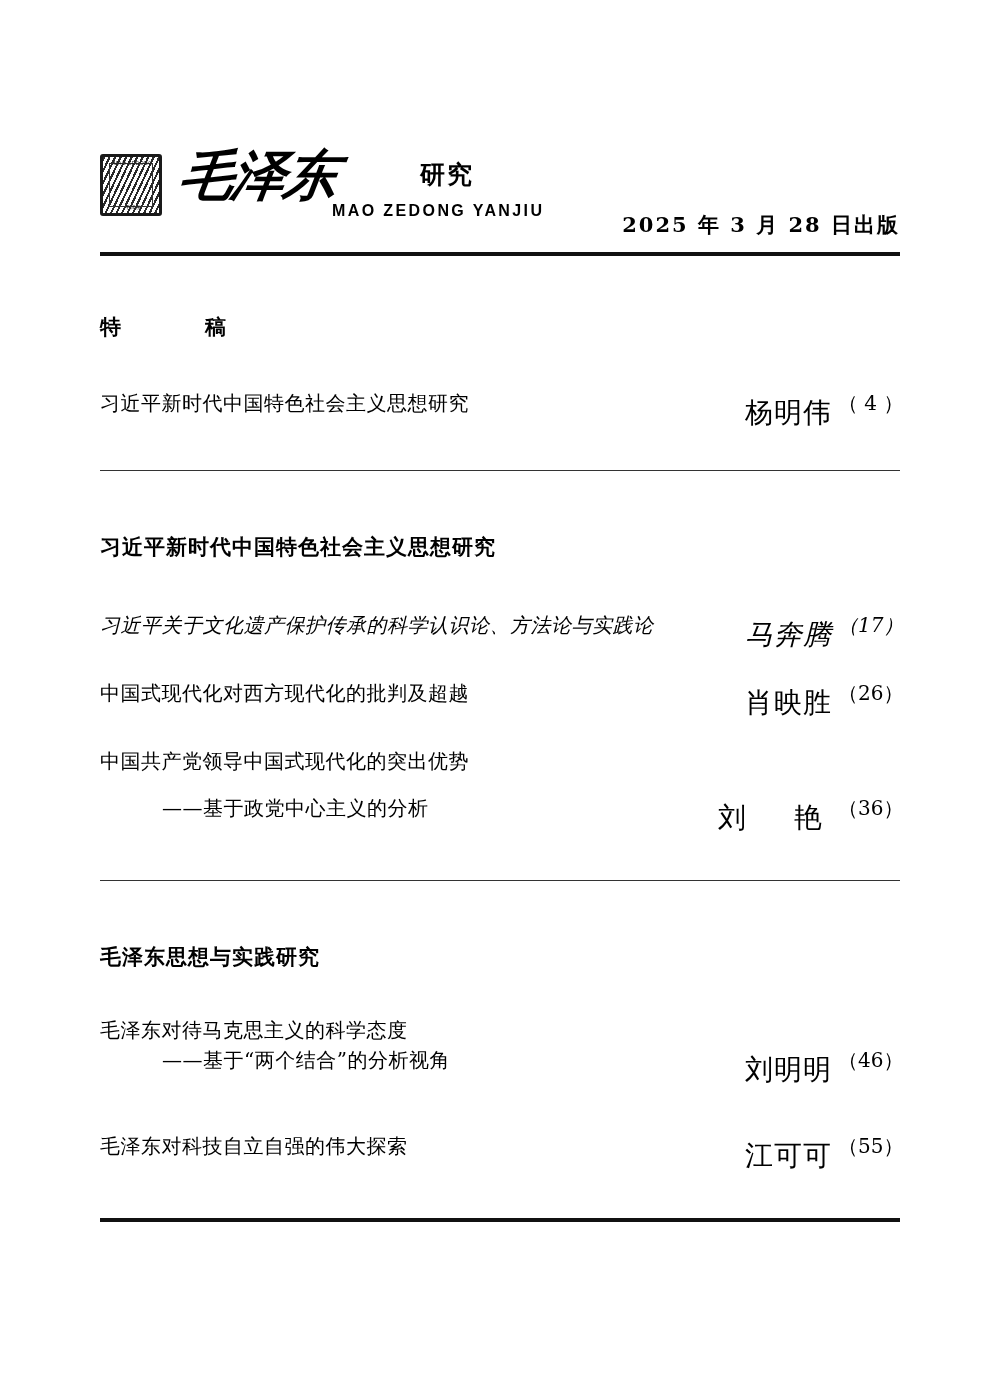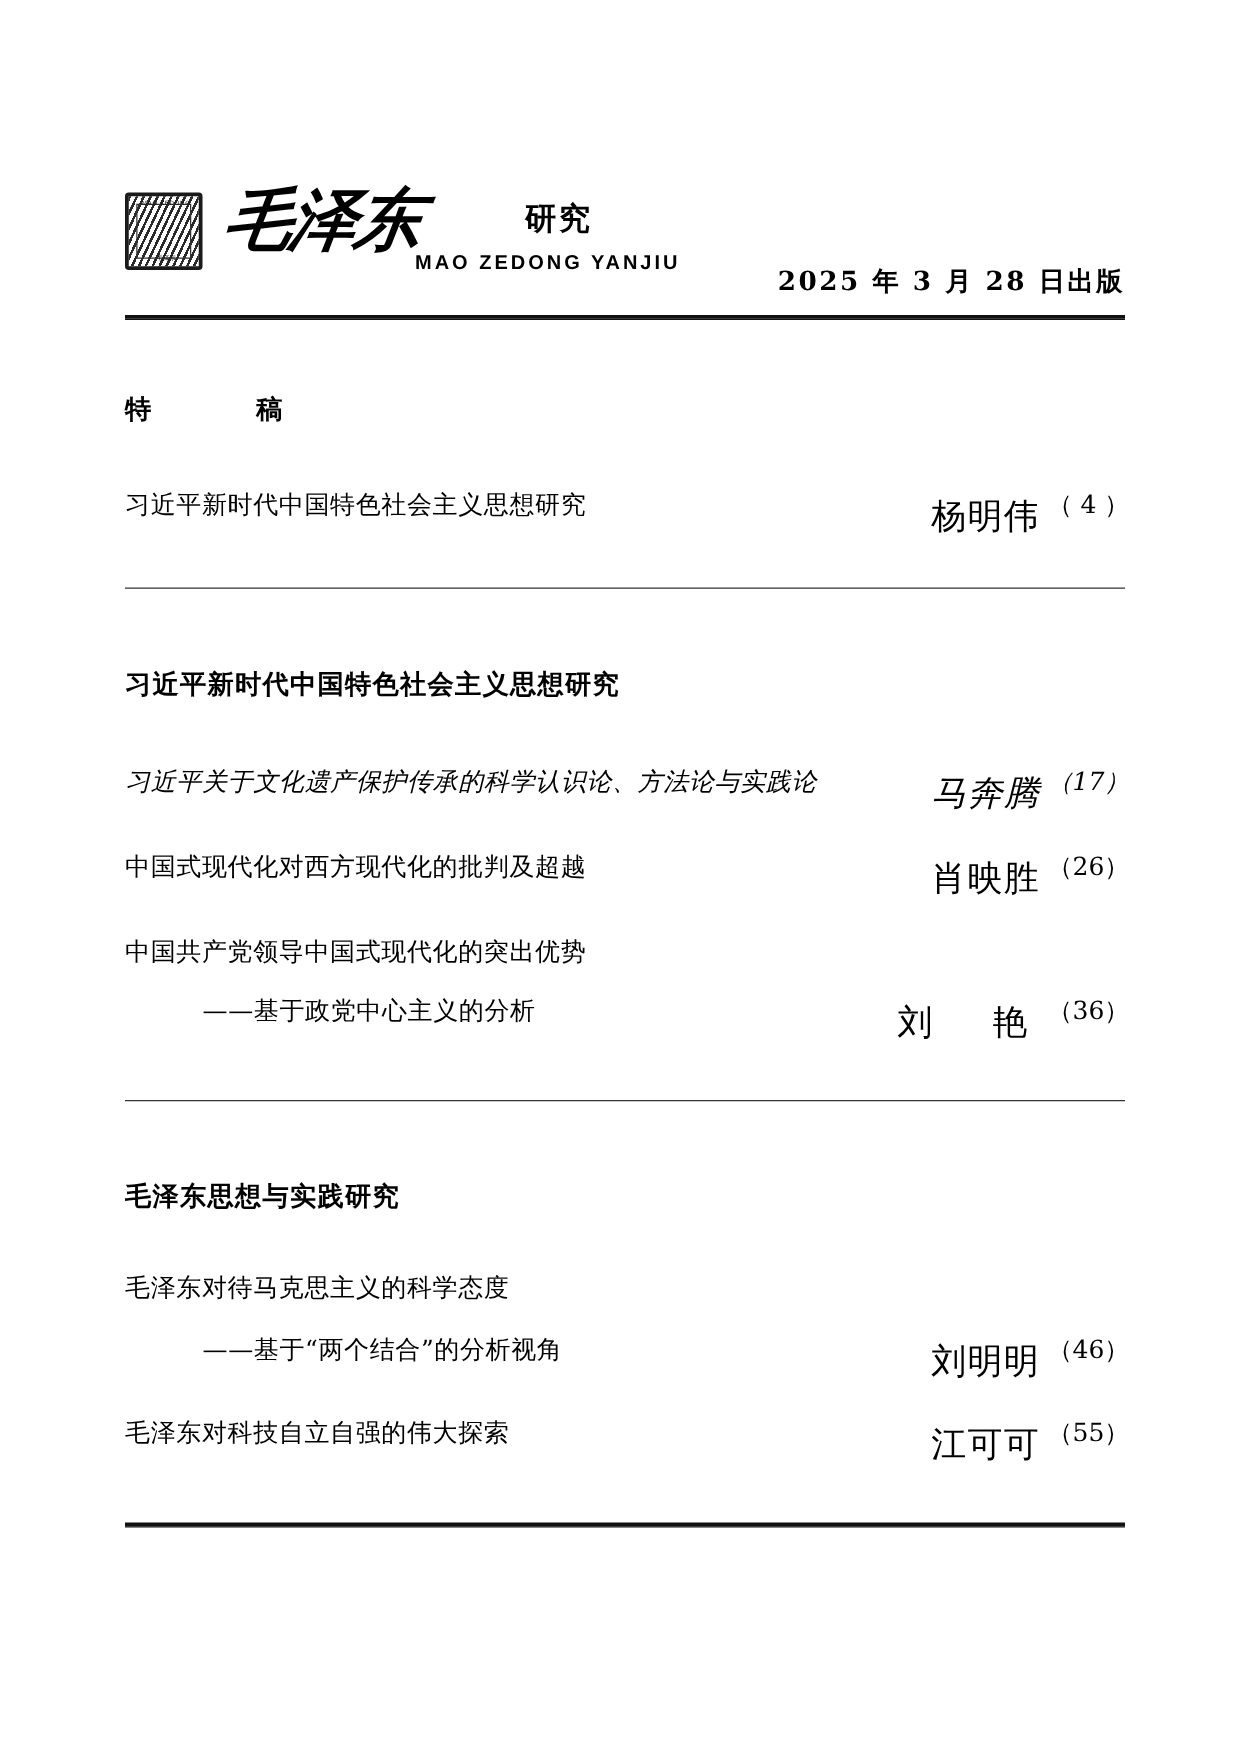--- a/index.html
+++ b/index.html
@@ -260,21 +260,21 @@
   </div>
 
   <div class="rule-thin" style="top:880px;"></div>
 
   <div class="section-title" style="top:943px;">毛泽东思想与实践研究</div>
 
   <div class="entry" style="top:1017px;">
     <div class="entry-line">
       <span class="entry-title">毛泽东对待马克思主义的科学态度</span>
     </div>
-    <div class="entry-line" style="margin-top:19px;">
+    <div class="entry-line" style="margin-top:0;">
       <span class="entry-title indent">——基于“两个结合”的分析视角</span>
       <span class="entry-author">刘明明</span>
       <span class="entry-page">（46）</span>
     </div>
   </div>
 
   <div class="entry" style="top:1133px;">
     <div class="entry-line">
       <span class="entry-title">毛泽东对科技自立自强的伟大探索</span>
       <span class="entry-author">江可可</span>

